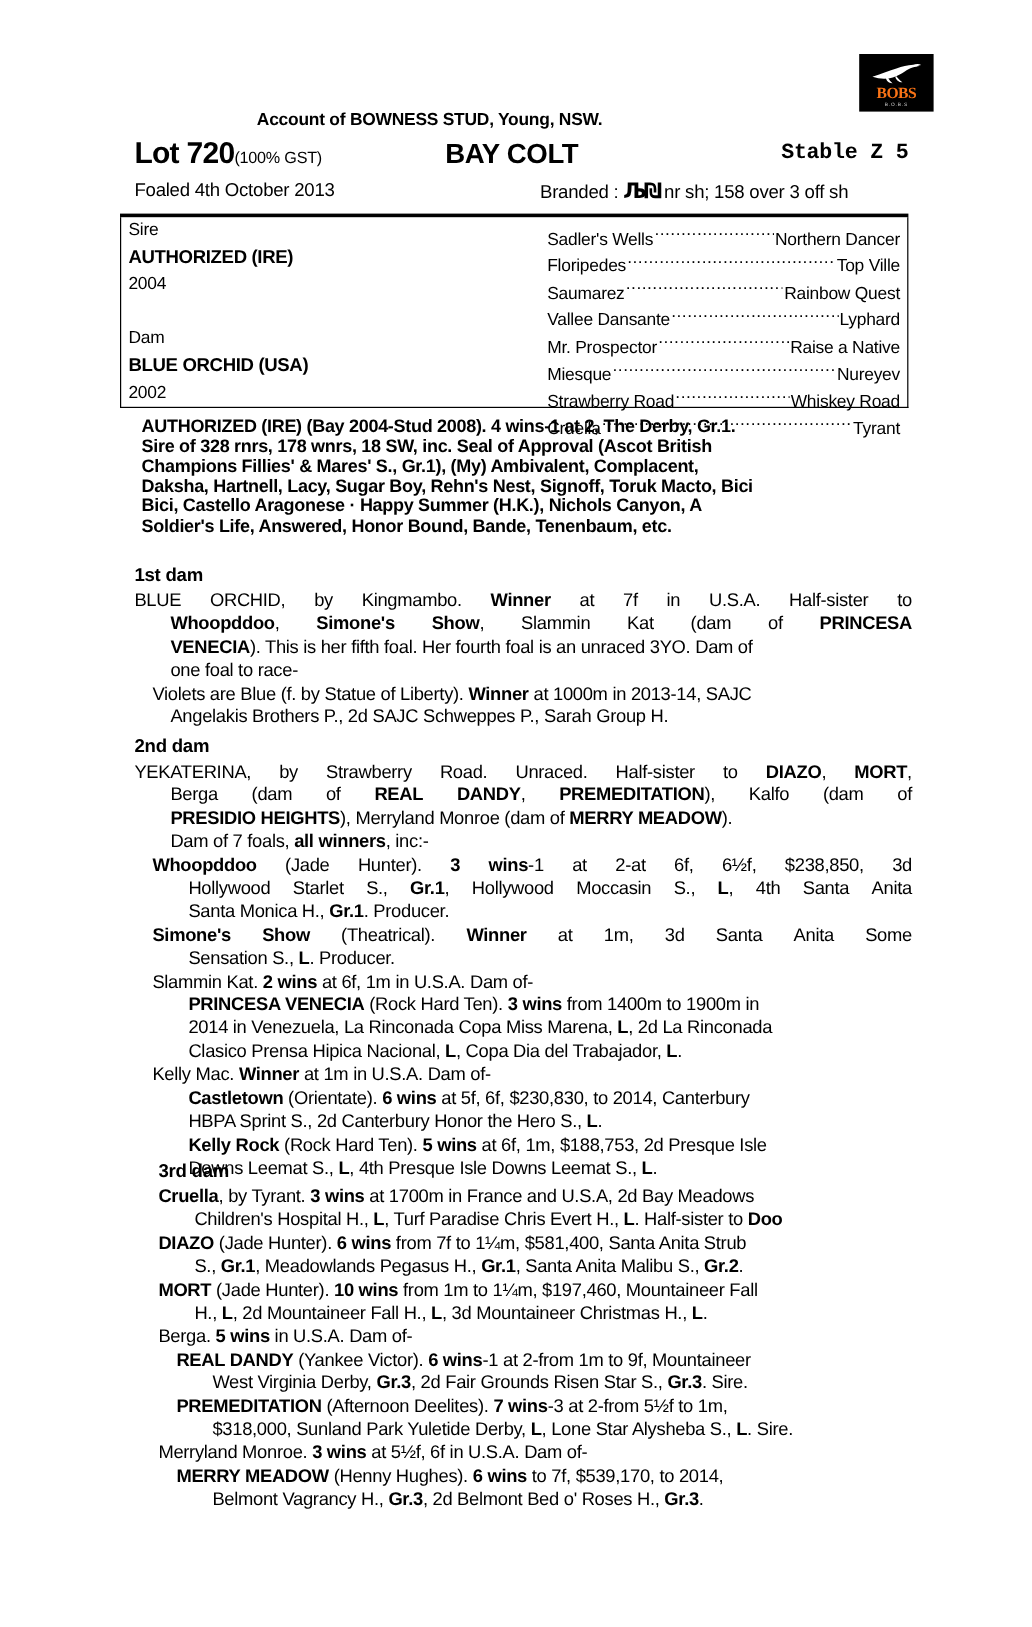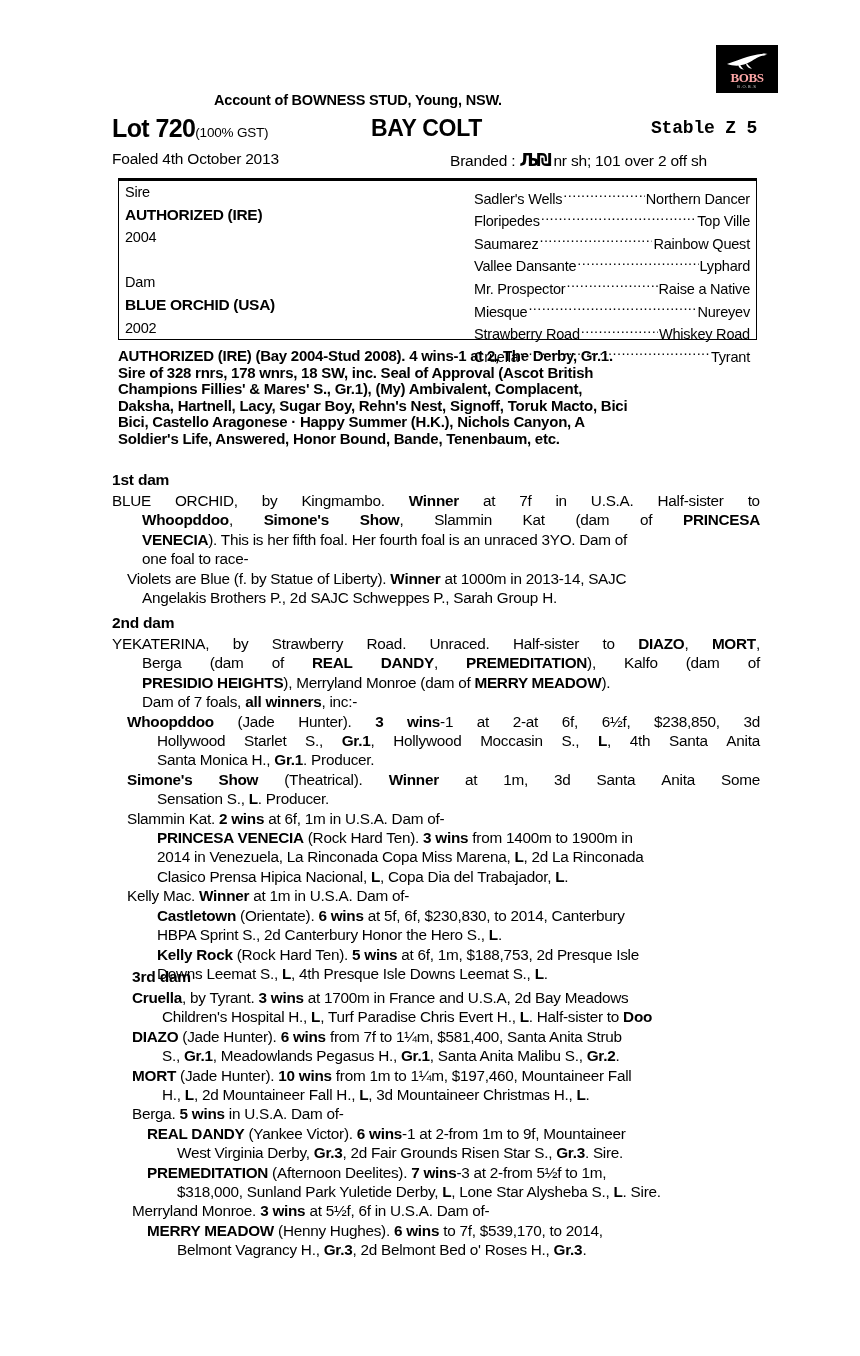--- a/index.html
+++ b/index.html
@@ -32,21 +32,21 @@
     height: 48px;
     background: #000000;
     display: flex;
     flex-direction: column;
     align-items: center;
     justify-content: center;
     overflow: hidden;
   }
   .logo-bird { display:block; margin-top:2px; }
   .logo-word {
-    color: #fca5a5;
+    color: #f97316;
     font-family: "Liberation Serif", serif;
     font-weight: bold;
     font-size: 13px;
     letter-spacing: -0.4px;
     line-height: 12px;
     margin-top: 1px;
   }
   .logo-sub {
     color: #cfcfcf;
     font-family: "Liberation Sans", sans-serif;
@@ -125,21 +125,21 @@
     font-weight: bold;
     font-size: 17px;
     letter-spacing: -2.5px;
     margin: 0 4px 0 4px;
     transform: scaleY(1.05);
   }
 
   
   .ped-wrap {
     position: absolute;
-    left: 118px;
+    left: 100px;
     right: 103px;
     top: 178px;
     border-radius: 27px;
   }
   .ped-rule-top {
     height: 3px;
     background: #000000;
     margin-bottom: 0;
   }
   .ped-box {
@@ -251,21 +251,21 @@
     </div>
     <div class="colour-sex">BAY COLT</div>
     <div class="stable">Stable Z 5</div>
   </div>
 
   <div class="foaled-line">
     <div class="foaled">Foaled 4th October 2013</div>
     <div class="branded">
       <span>Branded :</span>
       <span class="brand-glyph">Љ₪</span>
-      <span>nr sh; 101 over 2 off sh</span>
+      <span>nr sh; 158 over 3 off sh</span>
     </div>
   </div>
 
   <div class="ped-wrap">
     <div class="ped-rule-top"></div>
     <div class="ped-box">
       <div class="ped-col1">
           <div class="ped-line">Sire</div>
           <div class="ped-line b">AUTHORIZED (IRE)</div>
           <div class="ped-line">2004</div>

